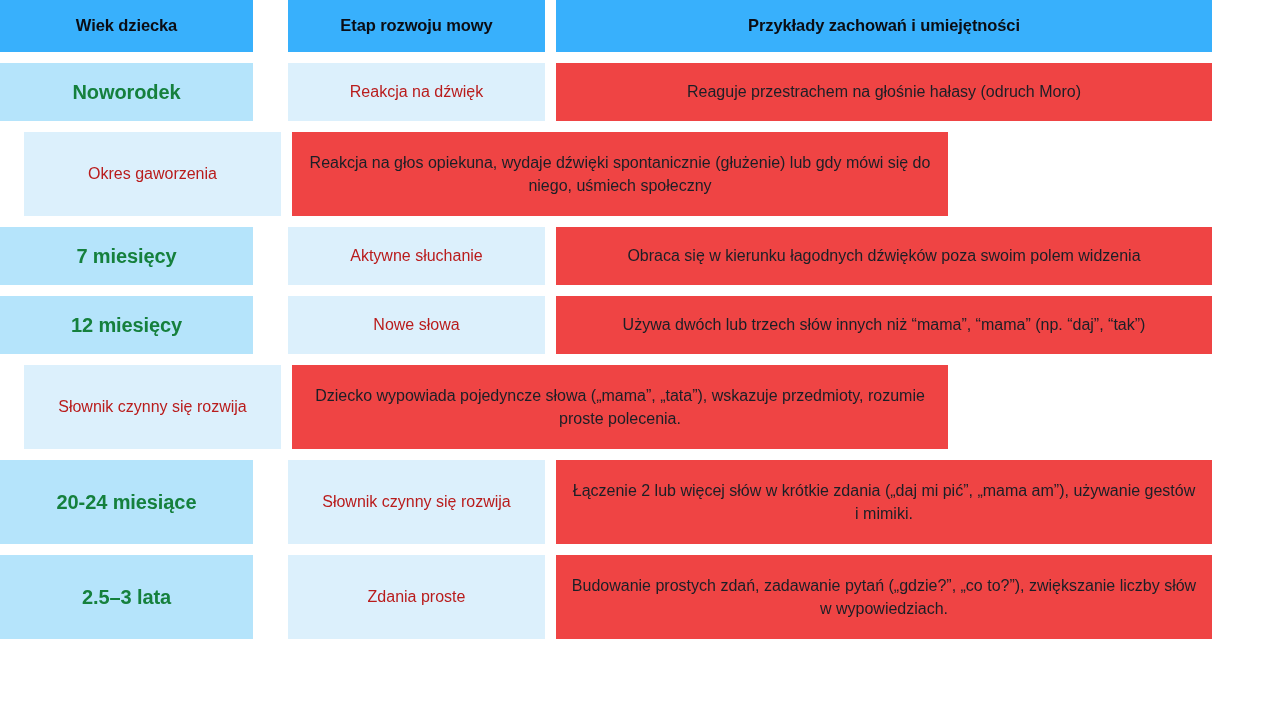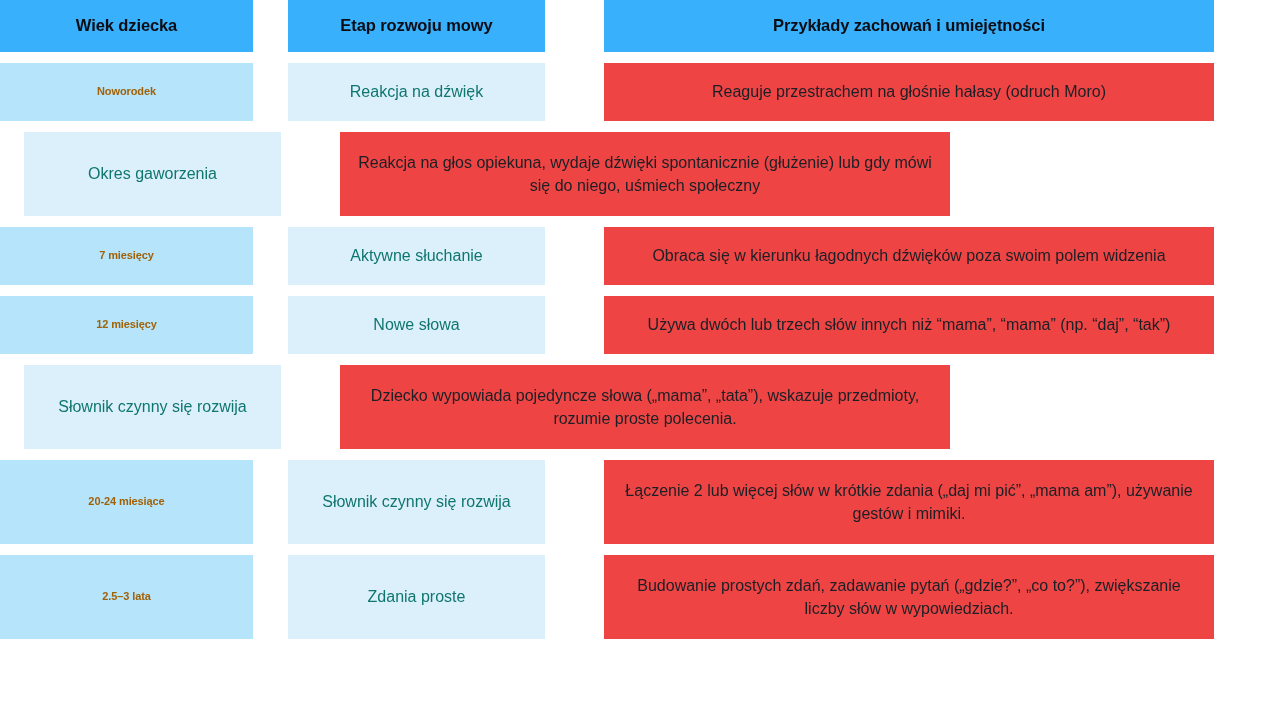--- a/index.html
+++ b/index.html
@@ -45,45 +45,44 @@
   .col-age {
     width: 253px;
     margin-right: 11px;
   }
   .col-stage {
     width: 257px;
     margin-right: 11px;
     margin-left: 24px;
   }
   .col-examples {
-    width: 610px;
-    margin-left: 48px;
+    width: 656px;
   }
 
   
   .header-row .cell {
     background: #38b0fc;
     color: #0b0d14;
     font-weight: bold;
     font-size: 16.5px;
     height: 52px;
     letter-spacing: -0.1px;
   }
 
   
   .body-row .col-age {
     background: #b5e4fb;
-    color: #a16207;
+    color: #15803d;
     font-weight: bold;
-    font-size: 11px;
+    font-size: 20px;
     letter-spacing: -0.1px;
   }
   .body-row .col-stage {
     background: #dcf0fc;
-    color: #0f766e;
+    color: #b91c1c;
     font-weight: normal;
     font-size: 16px;
   }
   .body-row .col-examples {
     background: #ef4444;
     color: #1b1f26;
     font-weight: normal;
     font-size: 16px;
   }
 

